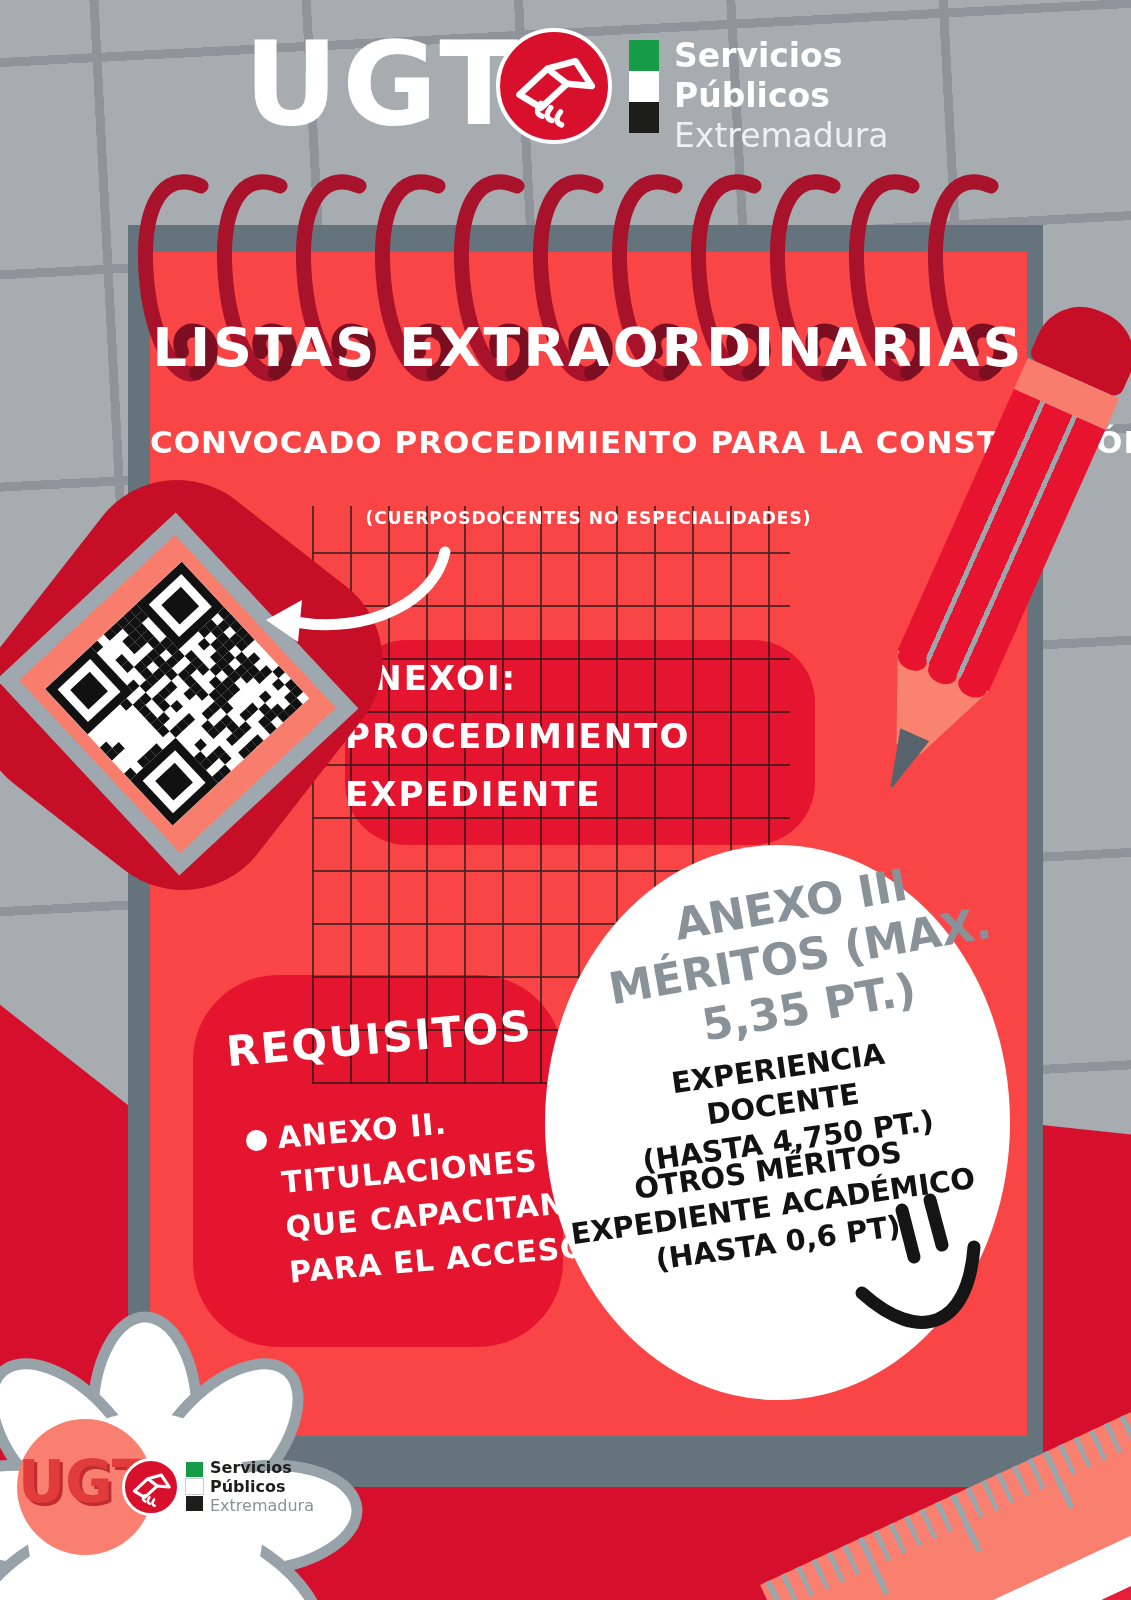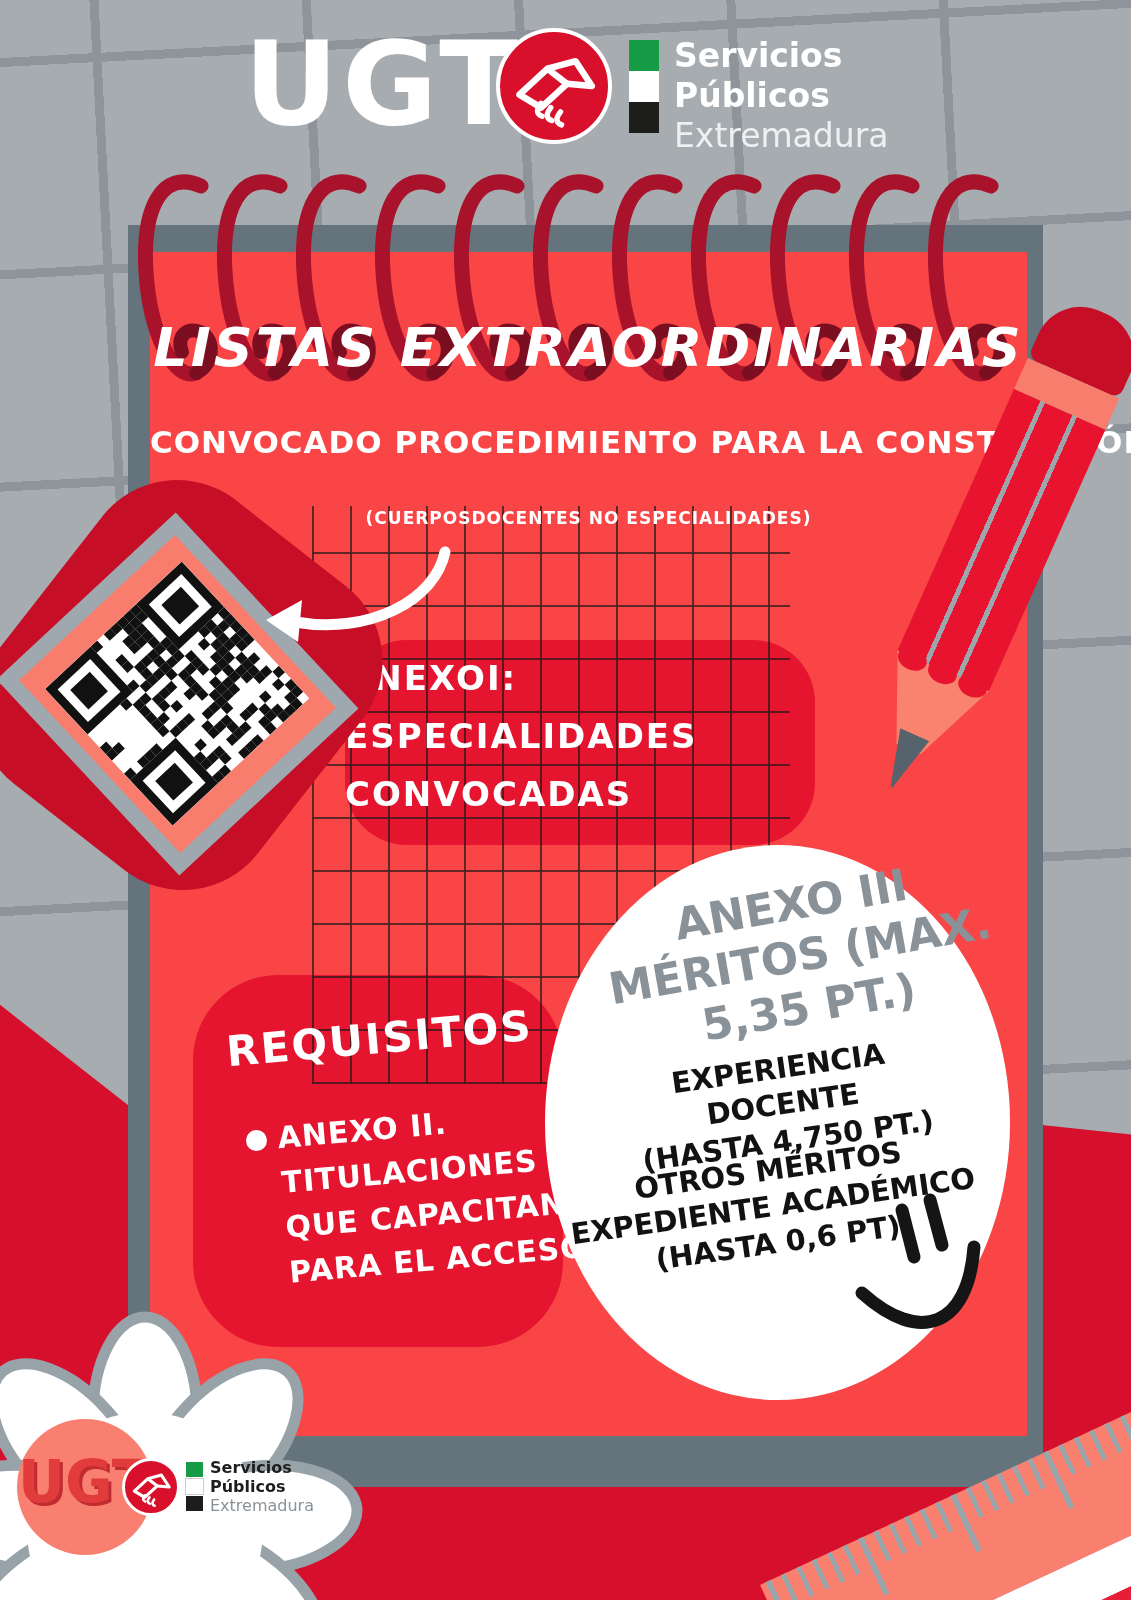--- a/index.html
+++ b/index.html
@@ -15,21 +15,21 @@
   .bottom-red{left:0;top:0;width:1131px;height:1600px;background:#d50f2c;
     clip-path:polygon(0 62.8%,13% 70%,88% 70%,100% 70.9%,100% 100%,0 100%);}
   
   .nb-border{left:128px;top:225px;width:915px;height:1262px;background:#64737c;}
   .nb-page{left:150px;top:252px;width:877px;height:1184px;background:#f94545;}
   .grid{left:312px;top:506px;width:478px;height:578px;opacity:.8;
     background:
       repeating-linear-gradient(90deg,rgba(25,25,25,.85) 0 2px,transparent 2px 38px),
       repeating-linear-gradient(0deg,rgba(25,25,25,.85) 0 2px,transparent 2px 53px);}
   .hand{font-weight:bold;color:#fff;}
-  .title{left:150px;top:316px;width:877px;text-align:center;font-size:54px;letter-spacing:3px;white-space:nowrap;font-style:italic;}
+  .title{left:150px;top:316px;width:877px;text-align:center;font-size:54px;letter-spacing:3px;white-space:nowrap;}
   .sub1{left:150px;top:424px;width:877px;text-align:center;font-size:31px;letter-spacing:1px;white-space:nowrap;}
   .sub2{left:150px;top:466px;width:877px;text-align:center;font-size:31px;letter-spacing:1px;white-space:nowrap;}
   .note{left:150px;top:508px;width:877px;text-align:center;font-size:17px;letter-spacing:1px;white-space:nowrap;}
   .annex1-box{left:345px;top:640px;width:470px;height:205px;background:#e5152f;border-radius:62px;}
   .annex1-t{width:470px;left:345px;text-align:left;font-size:34px;letter-spacing:2px;}
   .a1l1{top:658px;} .a1l2{top:716px;} .a1l3{top:774px;}
   
   .req-box{left:193px;top:975px;width:370px;height:372px;background:#e5152f;border-radius:85px;}
   .req-h{left:226px;top:1014px;font-size:42px;letter-spacing:2px;transform:rotate(-5deg);}
   .req-dot{left:246px;top:1130px;width:21px;height:21px;border-radius:50%;background:#fff;}
@@ -147,22 +147,22 @@
 
   <div class="abs annex1-box"></div>
   <div class="abs req-box"></div>
   <div class="abs grid"></div>
 
   <div class="abs hand title">LISTAS EXTRAORDINARIAS</div>
   <div class="abs hand sub1">CONVOCADO PROCEDIMIENTO PARA LA CONSTITUCIÓN</div>
   <div class="abs hand note">(CUERPOSDOCENTES NO ESPECIALIDADES)</div>
 
   <div class="abs hand annex1-t a1l1">ANEXOI:</div>
-  <div class="abs hand annex1-t a1l2">ESPECIALIDADES</div>
-  <div class="abs hand annex1-t a1l3">CONVOCADAS</div>
+  <div class="abs hand annex1-t a1l2">PROCEDIMIENTO</div>
+  <div class="abs hand annex1-t a1l3">EXPEDIENTE</div>
 
   <div class="abs hand req-h">REQUISITOS</div>
   <div class="abs req-dot"></div>
   <div class="abs hand req-list">
     <div>ANEXO II.</div>
     <div>TITULACIONES</div>
     <div>QUE CAPACITAN</div>
     <div>PARA EL ACCESO</div>
   </div>
 

